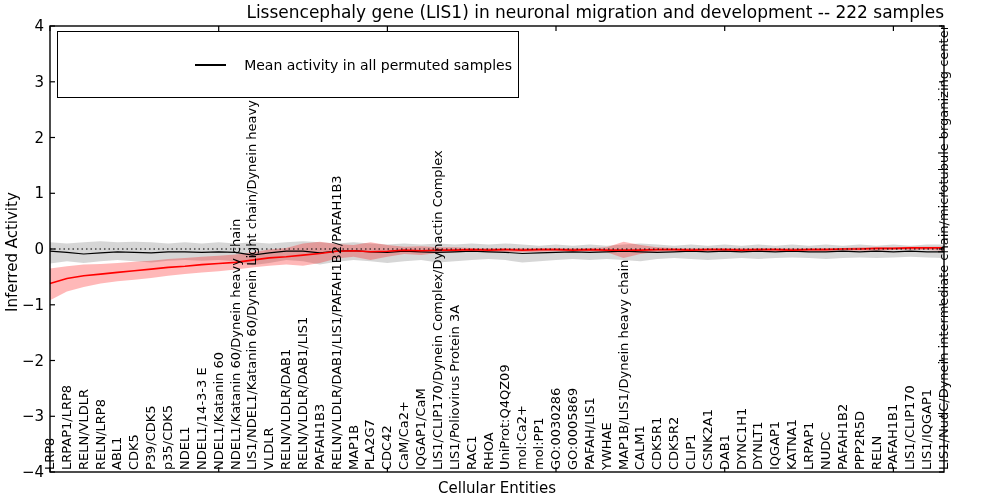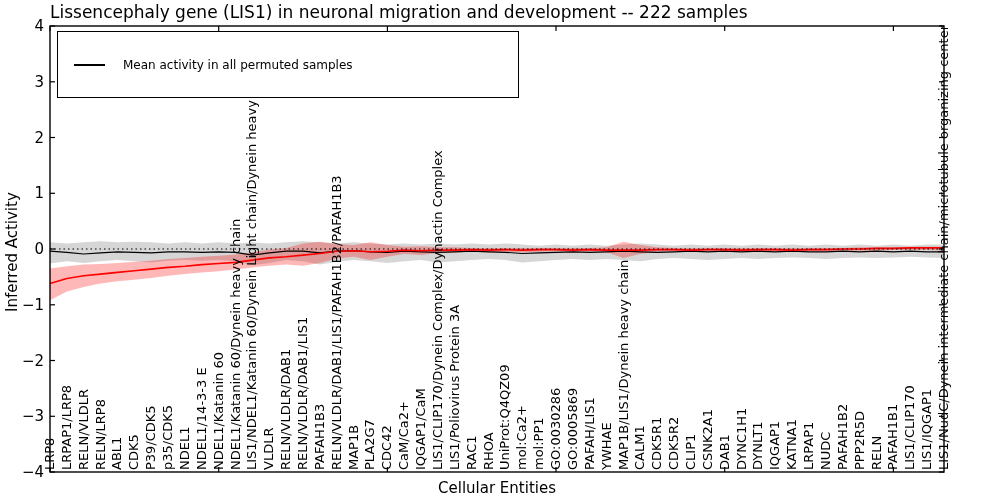--- a/index.html
+++ b/index.html
@@ -3,21 +3,21 @@
 <meta charset="utf-8">
 <style>
   html,body{margin:0;padding:0;background:#fff;}
   #fig{
     position:relative;width:1000px;height:500px;background:#ffffff;
     font-family:"DejaVu Sans","Liberation Sans",sans-serif;
     overflow:hidden;color:#000;
   }
   #plot-svg{position:absolute;left:0;top:0;z-index:1;}
   .title{
-    position:absolute;left:50px;top:2px;width:894px;text-align:left;
+    position:absolute;left:50px;top:2px;width:894px;text-align:right;
     font-size:17px;color:#000;z-index:4;white-space:nowrap;
   }
   .xticks{position:absolute;left:0;top:0;width:1000px;height:500px;z-index:2;}
   .xtick{
     position:absolute;transform-origin:0 0;transform:rotate(-90deg);
     white-space:nowrap;font-size:13px;line-height:14px;color:#000;
   }
   .yticks{position:absolute;left:0;top:0;z-index:2;}
   .ytick{
     position:absolute;left:0;width:44px;text-align:right;
@@ -30,21 +30,21 @@
   .xlabel{
     position:absolute;left:50px;top:479px;width:894px;text-align:center;
     font-size:15px;z-index:2;
   }
   .legend{
     position:absolute;left:57px;top:31px;width:462px;height:67px;
     background:#ffffff;border:1.5px solid #000;box-sizing:border-box;
     z-index:5;display:flex;flex-direction:column;justify-content:space-around;
     padding:3px 6px 3px 16px;
   }
-  .legend-row{display:flex;align-items:center;font-size:12px;white-space:nowrap;}
+  .legend-row{display:flex;align-items:center;font-size:14px;white-space:nowrap;justify-content:flex-end;}
   .legend-line{display:inline-block;width:31px;height:2px;margin-right:18px;flex:0 0 auto;}
 </style>
 </head>
 <body>
 
 <div id="fig">
 
   <svg id="plot-svg" width="1000" height="500">
       <path d="M50.0,242.3L66.9,243.4L83.7,242.3L100.6,241.2L117.5,242.3L134.3,241.8L151.2,242.3L168.1,243.4L184.9,242.3L201.8,243.4L218.7,242.3L235.5,243.4L252.4,242.3L269.3,243.4L286.2,242.3L303.0,241.2L319.9,242.3L336.8,243.4L353.6,242.3L370.5,243.4L387.4,244.5L404.2,243.4L421.1,244.5L438.0,243.4L454.8,244.5L471.7,243.4L488.6,244.5L505.4,243.4L522.3,244.5L539.2,245.7L556.0,244.5L572.9,245.7L589.8,244.5L606.6,245.7L623.5,244.5L640.4,243.4L657.2,244.5L674.1,245.7L691.0,244.5L707.8,245.7L724.7,244.5L741.6,245.7L758.5,244.5L775.3,245.7L792.2,244.5L809.1,245.7L825.9,244.5L842.8,245.7L859.7,244.5L876.5,245.7L893.4,244.5L910.3,245.7L927.1,244.5L944.0,244.5L944.0,257.9L927.1,257.4L910.3,256.8L893.4,257.4L876.5,257.9L859.7,257.4L842.8,257.9L825.9,259.0L809.1,257.9L792.2,257.4L775.3,257.9L758.5,259.0L741.6,257.9L724.7,259.0L707.8,260.1L691.0,259.0L674.1,257.9L657.2,259.0L640.4,261.3L623.5,260.1L606.6,259.0L589.8,260.1L572.9,259.0L556.0,260.1L539.2,261.3L522.3,262.4L505.4,260.1L488.6,259.0L471.7,260.1L454.8,261.3L438.0,262.4L421.1,260.1L404.2,261.3L387.4,262.9L370.5,261.3L353.6,260.1L336.8,261.8L319.9,264.6L303.0,261.3L286.2,260.1L269.3,262.9L252.4,265.2L235.5,261.3L218.7,260.1L201.8,260.7L184.9,260.1L168.1,260.7L151.2,262.4L134.3,261.3L117.5,260.1L100.6,261.3L83.7,262.9L66.9,261.3L50.0,263.5Z" fill="rgba(120,120,120,0.30)" stroke="none"></path>
       <path d="M50.0,268.5L66.9,266.3L83.7,264.6L100.6,264.1L117.5,262.9L134.3,261.8L151.2,260.7L168.1,259.0L184.9,257.9L201.8,256.8L218.7,255.7L235.5,254.6L252.4,252.3L269.3,249.6L286.2,247.9L303.0,243.4L319.9,241.8L336.8,244.0L353.6,245.1L370.5,242.3L387.4,245.1L404.2,246.8L421.1,246.2L438.0,247.3L454.8,247.3L471.7,247.9L488.6,247.9L505.4,247.9L522.3,247.9L539.2,247.9L556.0,247.9L572.9,247.9L589.8,247.9L606.6,247.3L623.5,241.8L640.4,245.1L657.2,247.3L674.1,247.9L691.0,247.9L707.8,247.9L724.7,247.9L741.6,247.9L758.5,247.9L775.3,247.9L792.2,247.9L809.1,247.9L825.9,247.9L842.8,247.9L859.7,247.3L876.5,247.3L893.4,247.3L910.3,246.8L927.1,246.8L944.0,246.8L944.0,250.7L927.1,250.1L910.3,250.1L893.4,250.1L876.5,250.7L859.7,250.7L842.8,250.7L825.9,251.2L809.1,251.2L792.2,251.8L775.3,251.2L758.5,251.2L741.6,251.8L724.7,251.2L707.8,251.2L691.0,251.8L674.1,251.2L657.2,251.8L640.4,254.0L623.5,257.9L606.6,252.3L589.8,251.2L572.9,251.8L556.0,251.2L539.2,251.8L522.3,252.3L505.4,251.8L488.6,252.3L471.7,251.8L454.8,252.3L438.0,252.9L421.1,255.1L404.2,254.0L387.4,256.8L370.5,260.1L353.6,256.8L336.8,258.5L319.9,262.9L303.0,265.7L286.2,264.6L269.3,265.7L252.4,267.4L235.5,269.6L218.7,271.3L201.8,272.4L184.9,274.1L168.1,275.8L151.2,278.0L134.3,279.7L117.5,281.3L100.6,283.6L83.7,286.9L66.9,291.4L50.0,300.3Z" fill="rgba(255,0,0,0.28)" stroke="none"></path>

